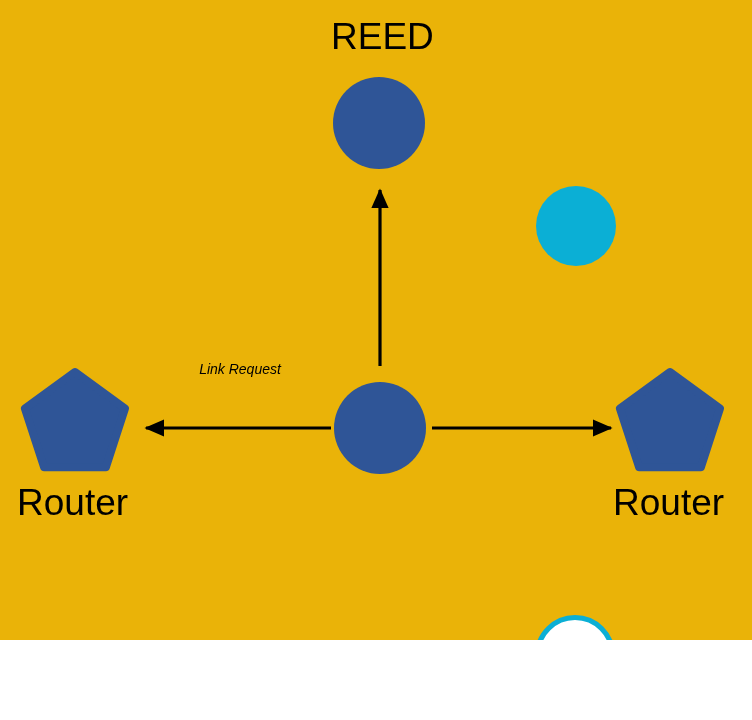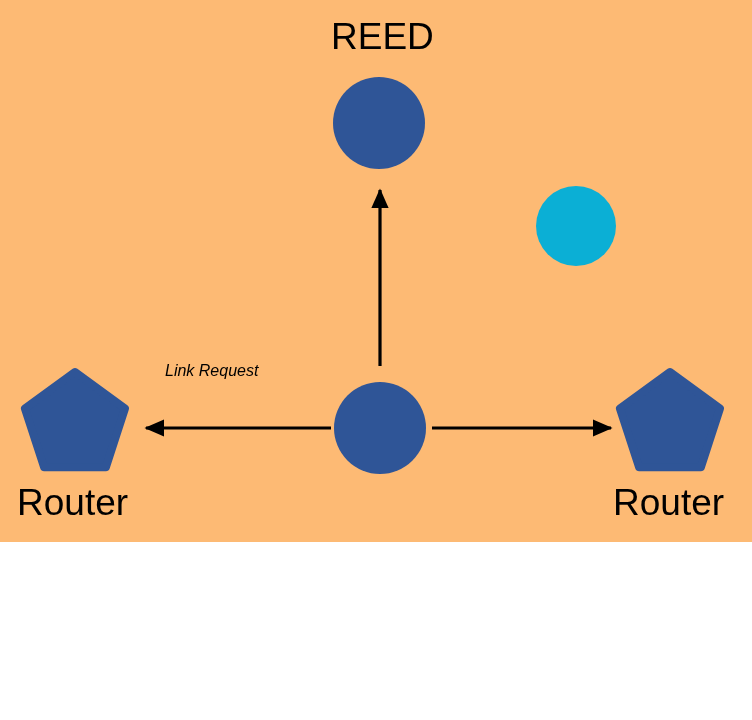--- a/index.html
+++ b/index.html
@@ -3,22 +3,22 @@
 <meta charset="utf-8">
 <style>
   html, body {
     margin: 0;
     padding: 0;
     background: #ffffff;
   }
   #diagram-root {
     position: relative;
     width: 752px;
-    height: 542px;
-    background: #fdba74;
+    height: 640px;
+    background: #eab308;
     font-family: "Liberation Sans", sans-serif;
     overflow: hidden;
   }
   #diagram-svg {
     position: absolute;
     top: 0;
     left: 0;
     width: 752px;
     height: 720px;
   }
@@ -34,23 +34,24 @@
   #label-med    { left: 635px; top: 209px; }
   #label-sed    { left: 635px; top: 627px; }
   #label-router-left  { left: 17px;  top: 484px; }
   #label-router-right { left: 613px; top: 484px; }
 
   #edge-label-link-request {
     position: absolute;
     left: 165px;
     top: 361px;
     width: 150px;
+    text-align: center;
     font-family: "Liberation Sans", sans-serif;
     font-style: italic;
-    font-size: 16px;
+    font-size: 14px;
     line-height: 1.28;
     color: #000000;
     white-space: nowrap;
   }
 </style>
 </head>
 <body>
 
 <div id="diagram-root">
 

